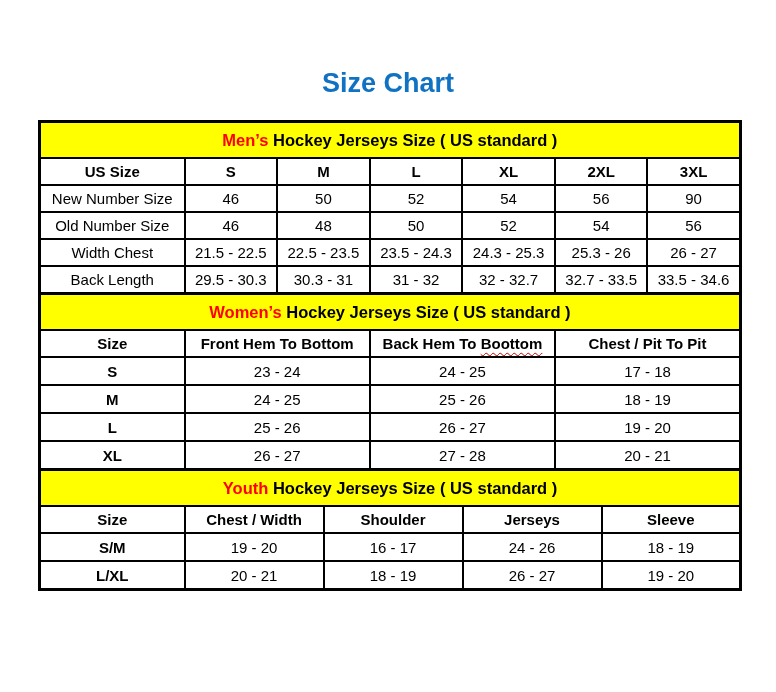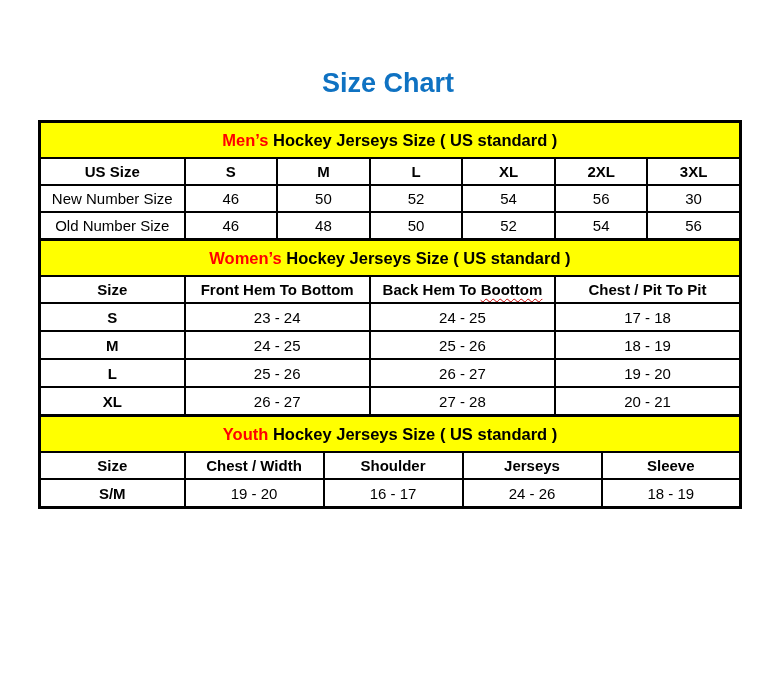--- a/index.html
+++ b/index.html
@@ -108,30 +108,48 @@
           <th>2XL</th>
           <th>3XL</th>
         </tr>
         <tr class="data-row">
           <td class="lbl">New Number Size</td>
           <td>46</td>
           <td>50</td>
           <td>52</td>
           <td>54</td>
           <td>56</td>
-          <td>30</td>
+          <td>90</td>
         </tr>
         <tr class="data-row">
           <td class="lbl">Old Number Size</td>
           <td>46</td>
           <td>48</td>
           <td>50</td>
           <td>52</td>
           <td>54</td>
           <td>56</td>
+        </tr>
+        <tr class="data-row">
+          <td class="lbl">Width Chest</td>
+          <td>21.5 - 22.5</td>
+          <td>22.5 - 23.5</td>
+          <td>23.5 - 24.3</td>
+          <td>24.3 - 25.3</td>
+          <td>25.3 - 26</td>
+          <td>26 - 27</td>
+        </tr>
+        <tr class="data-row">
+          <td class="lbl">Back Length</td>
+          <td>29.5 - 30.3</td>
+          <td>30.3 - 31</td>
+          <td>31 - 32</td>
+          <td>32 - 32.7</td>
+          <td>32.7 - 33.5</td>
+          <td>33.5 - 34.6</td>
         </tr>
       </tbody>
     </table>
 
     <table class="size-table">
       <colgroup>
         <col style="width:145px">
         <col span="3" style="width:185.3px">
       </colgroup>
       <tbody>
@@ -187,17 +205,24 @@
           <th>Jerseys</th>
           <th>Sleeve</th>
         </tr>
         <tr class="data-row w-rows">
           <td class="lbl-bold">S/M</td>
           <td>19 - 20</td>
           <td>16 - 17</td>
           <td>24 - 26</td>
           <td>18 - 19</td>
         </tr>
+        <tr class="data-row w-rows">
+          <td class="lbl-bold">L/XL</td>
+          <td>20 - 21</td>
+          <td>18 - 19</td>
+          <td>26 - 27</td>
+          <td>19 - 20</td>
+        </tr>
       </tbody>
     </table>
 
   </div>
 </div>
 
 </body></html>

